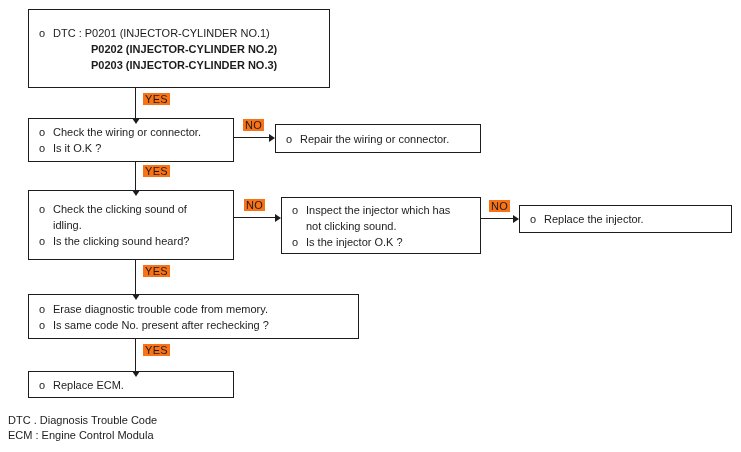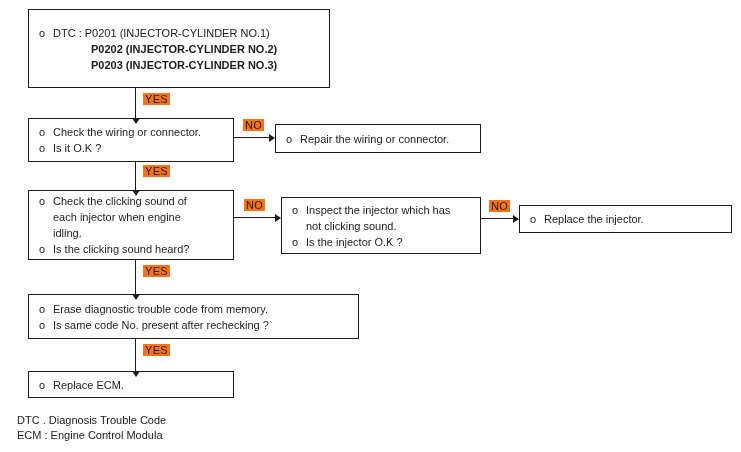--- a/index.html
+++ b/index.html
@@ -89,21 +89,21 @@
   .lbl-yes1 { left: 143px; top: 93px; }
   .lbl-yes2 { left: 143px; top: 165px; }
   .lbl-yes3 { left: 143px; top: 265px; }
   .lbl-yes4 { left: 143px; top: 344px; }
   .lbl-no1  { left: 243px; top: 119px; }
   .lbl-no2  { left: 244px; top: 199px; }
   .lbl-no3  { left: 489px; top: 200px; }
 
   .footnote {
     position: absolute;
-    left: 17px;
+    left: 8px;
     font-size: 11px;
     white-space: nowrap;
   }
   .fn1 { top: 414px; }
   .fn2 { top: 429px; }
 </style>
 </head>
 <body>
 
 <div class="canvas">
@@ -138,24 +138,20 @@
     <div class="line">
       <span class="bullet">o</span>
       <span>Repair the wiring or connector.</span>
     </div>
   </div>
 
   <div class="box b4">
     <div class="line">
       <span class="bullet">o</span>
       <span>Check the clicking sound of</span>
-    </div>
-    <div class="line">
-      <span class="bullet"></span>
-      <span>each injector when engine</span>
     </div>
     <div class="line">
       <span class="bullet"></span>
       <span>idling.</span>
     </div>
     <div class="line">
       <span class="bullet">o</span>
       <span>Is the clicking sound heard?</span>
     </div>
   </div>

